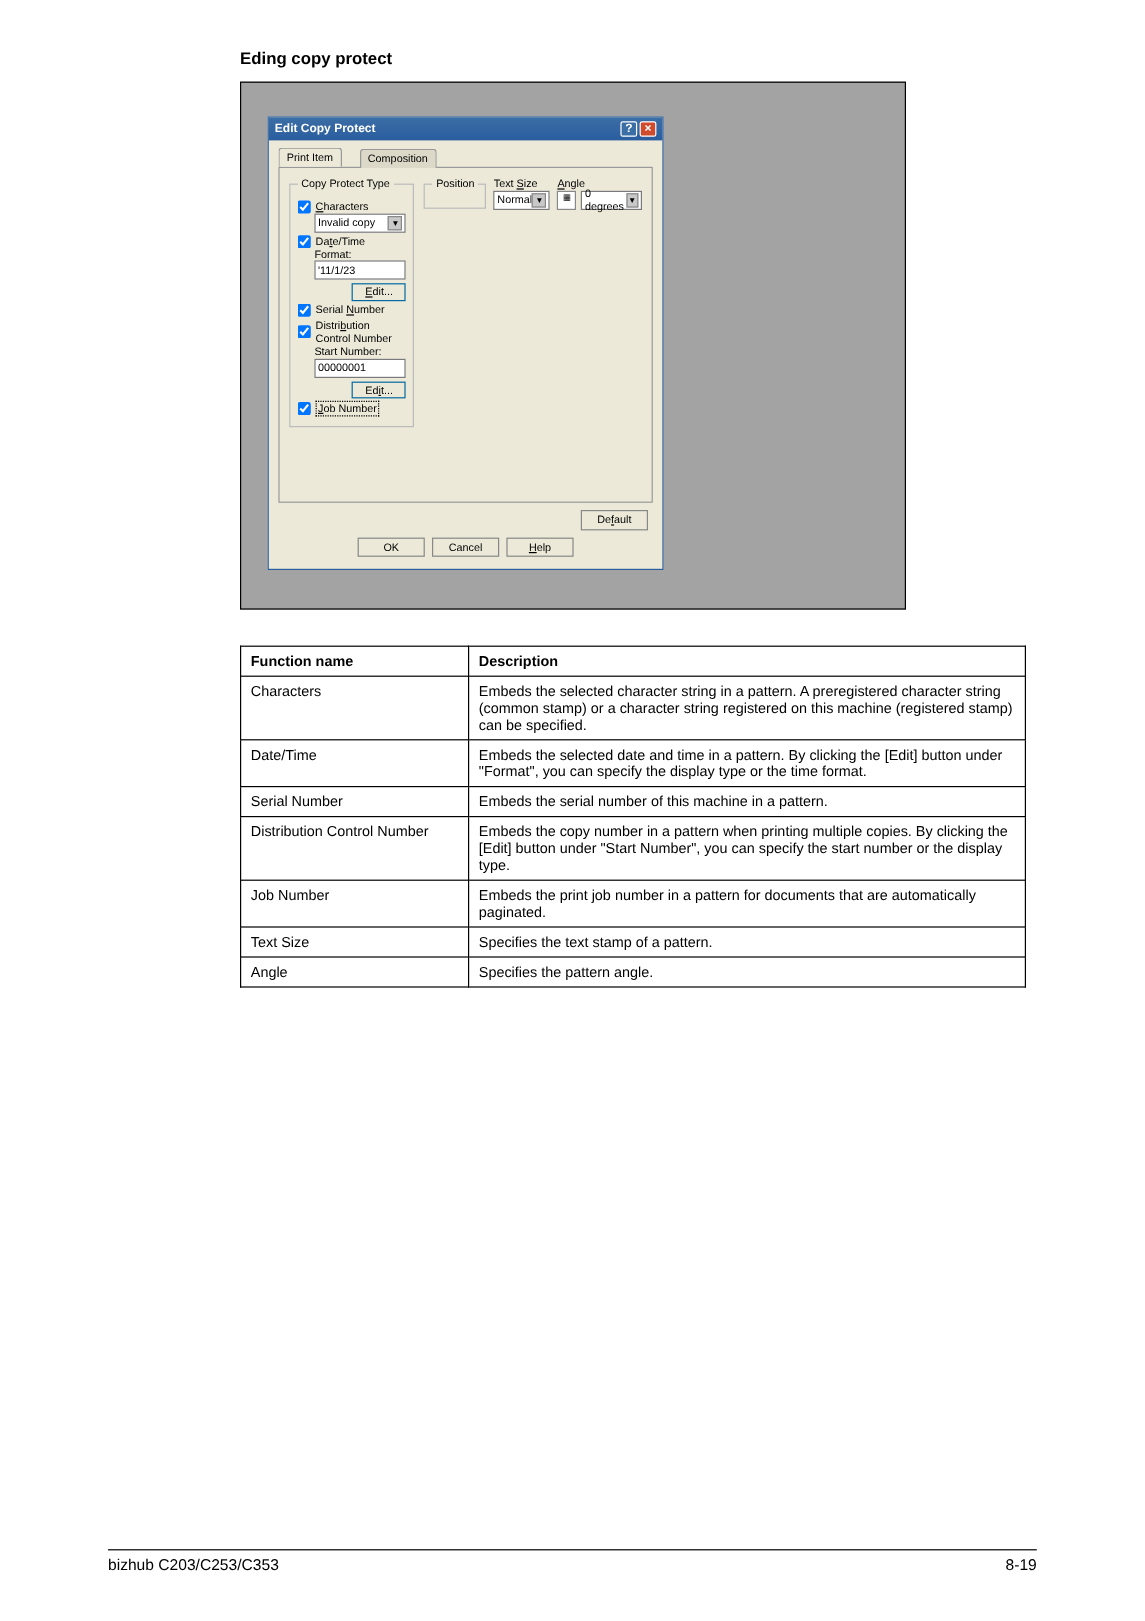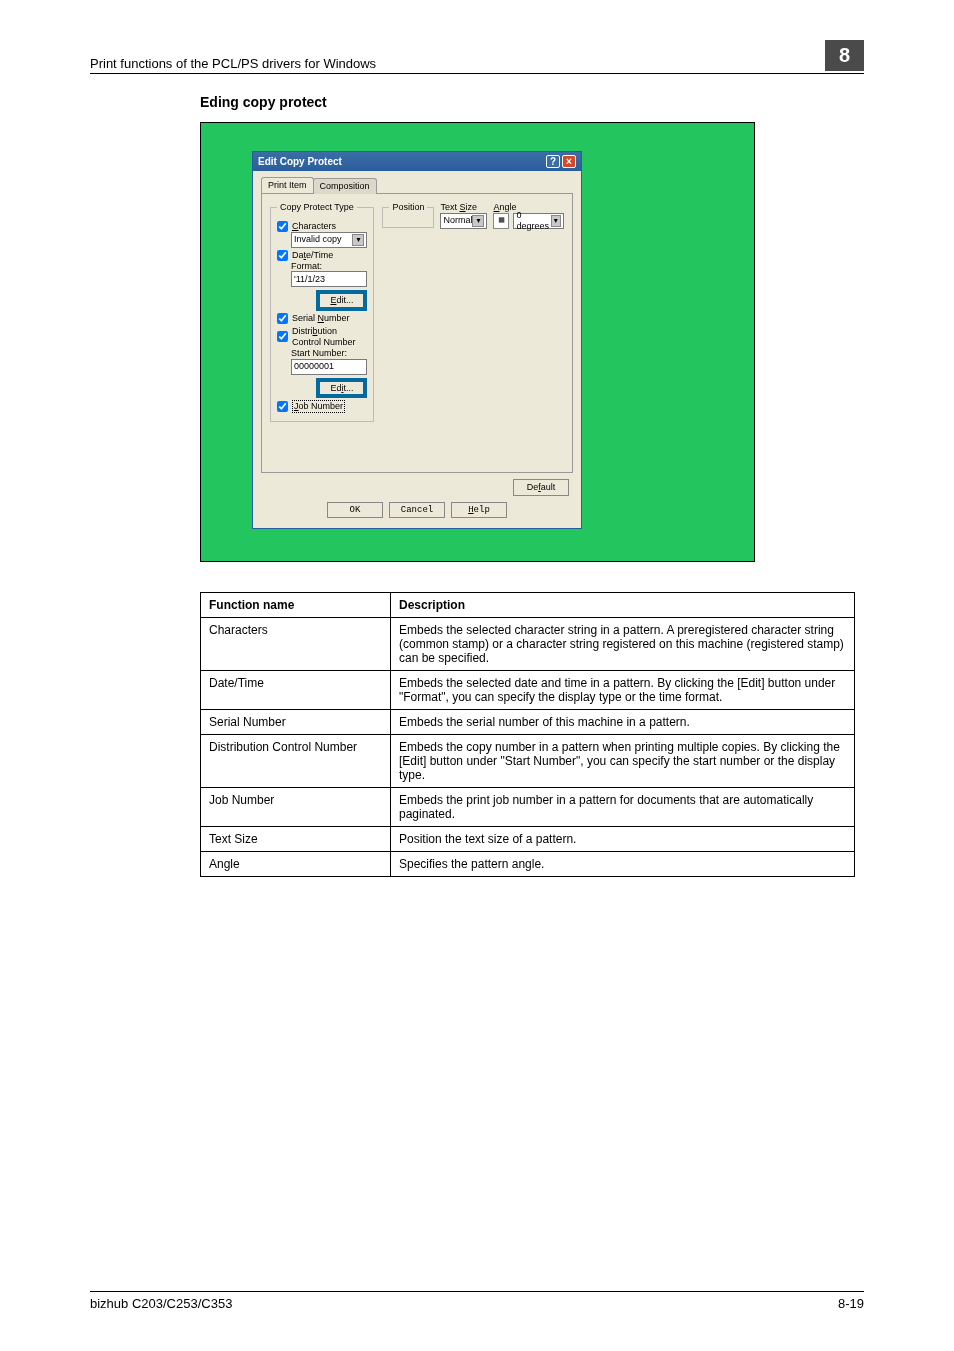--- a/index.html
+++ b/index.html
@@ -37,22 +37,22 @@
       font-weight: bold;
       margin-left: 110px;
       margin-bottom: 12px;
     }
     .screenshot-frame {
       margin-left: 110px;
       border: 1px solid #000;
       width: 555px;
       height: 440px;
       position: relative;
-      background: #22c55e;
-      padding: 28px 51px;
+      background: #a3a3a3;
+      padding: 28px 22px;
     }
     
     .dialog {
       width: 330px;
       border: 1px solid #2a5d9e;
       background: #ece9d8;
       font-size: 9px;
       line-height: 1.2;
     }
     .dialog-title {
@@ -73,21 +73,21 @@
       color:#fff;
       font-size:10px;
       text-align:center;
       line-height:11px;
       border-radius:2px;
     }
     .title-icon.help { background:#3b6ea5; }
     .dialog-body {
       padding: 6px 8px 8px 8px;
     }
-    .tabs { display:flex; }
+    .tabs { display:flex;gap:16px; }
     .tab {
       border:1px solid #999;
       border-bottom:none;
       padding:2px 6px;
       background:#ece9d8;
       font-size:9px;
       margin-right:-1px;
       border-radius:3px 3px 0 0;
     }
     .tab.inactive { background:#ddd9c8; position:relative; top:1px;}
@@ -125,21 +125,21 @@
       width:12px;
       background:#c8c8c8;
       border:1px solid #888;
       height:12px;
       text-align:center;
       line-height:10px;
       font-size:8px;
     }
     .indent { margin-left:14px; }
     .small-btn {
-      border:4px solid #0369a1;
+      border:1px solid #0369a1;
       background:#ece9d8;
       padding:1px 10px;
       font-size:9px;
       display:inline-block;
     }
     .btn {
       border:1px solid #888;
       background:#ece9d8;
       padding:2px 0;
       font-size:9px;
@@ -149,21 +149,20 @@
     .angle-row { display:flex; align-items:center; gap:4px; }
     .angle-icon {
       width:16px; height:16px; border:1px solid #888; background:#fff;
       display:flex; align-items:center; justify-content:center; font-size:7px;
     }
     .dialog-footer {
       display:flex;
       justify-content:center;
       gap:6px;
       padding:6px 0 2px 0;
-      font-family:Liberation Mono, monospace;
     }
     .default-row { display:flex; justify-content:flex-end; padding:6px 4px 0 0;}
     
     table.func {
       margin-left:110px;
       margin-top:30px;
       border-collapse: collapse;
       width:655px;
       font-size:12px;
     }
@@ -189,24 +188,20 @@
       justify-content:space-between;
       padding-top:4px;
       font-size:13px;
     }
     .underline-char { text-decoration: underline; }
   </style>
 </head>
 <body>
 
 <div class="page">
-  <div class="header-row">
-    <span class="breadcrumb">Print functions of the PCL/PS drivers for Windows</span>
-    <span class="chapter-badge">8</span>
-  </div>
 
   <div class="section-title">Eding copy protect</div>
 
   <div class="screenshot-frame">
     <div class="dialog">
       <div class="dialog-title">
         <span>Edit Copy Protect</span>
         <span class="title-icons">
           <span class="title-icon help">?</span>
           <span class="title-icon">×</span>
@@ -334,21 +329,21 @@
       <tr>
           <td>Distribution Control Number</td>
           <td>Embeds the copy number in a pattern when printing multiple copies. By clicking the [Edit] button under "Start Number", you can specify the start number or the display type.</td>
         </tr>
       <tr>
           <td>Job Number</td>
           <td>Embeds the print job number in a pattern for documents that are automatically paginated.</td>
         </tr>
       <tr>
           <td>Text Size</td>
-          <td>Position the text size of a pattern.</td>
+          <td>Specifies the text stamp of a pattern.</td>
         </tr>
       <tr>
           <td>Angle</td>
           <td>Specifies the pattern angle.</td>
         </tr>
     </tbody>
   </table>
 </div>
 
 <div class="page-footer">

